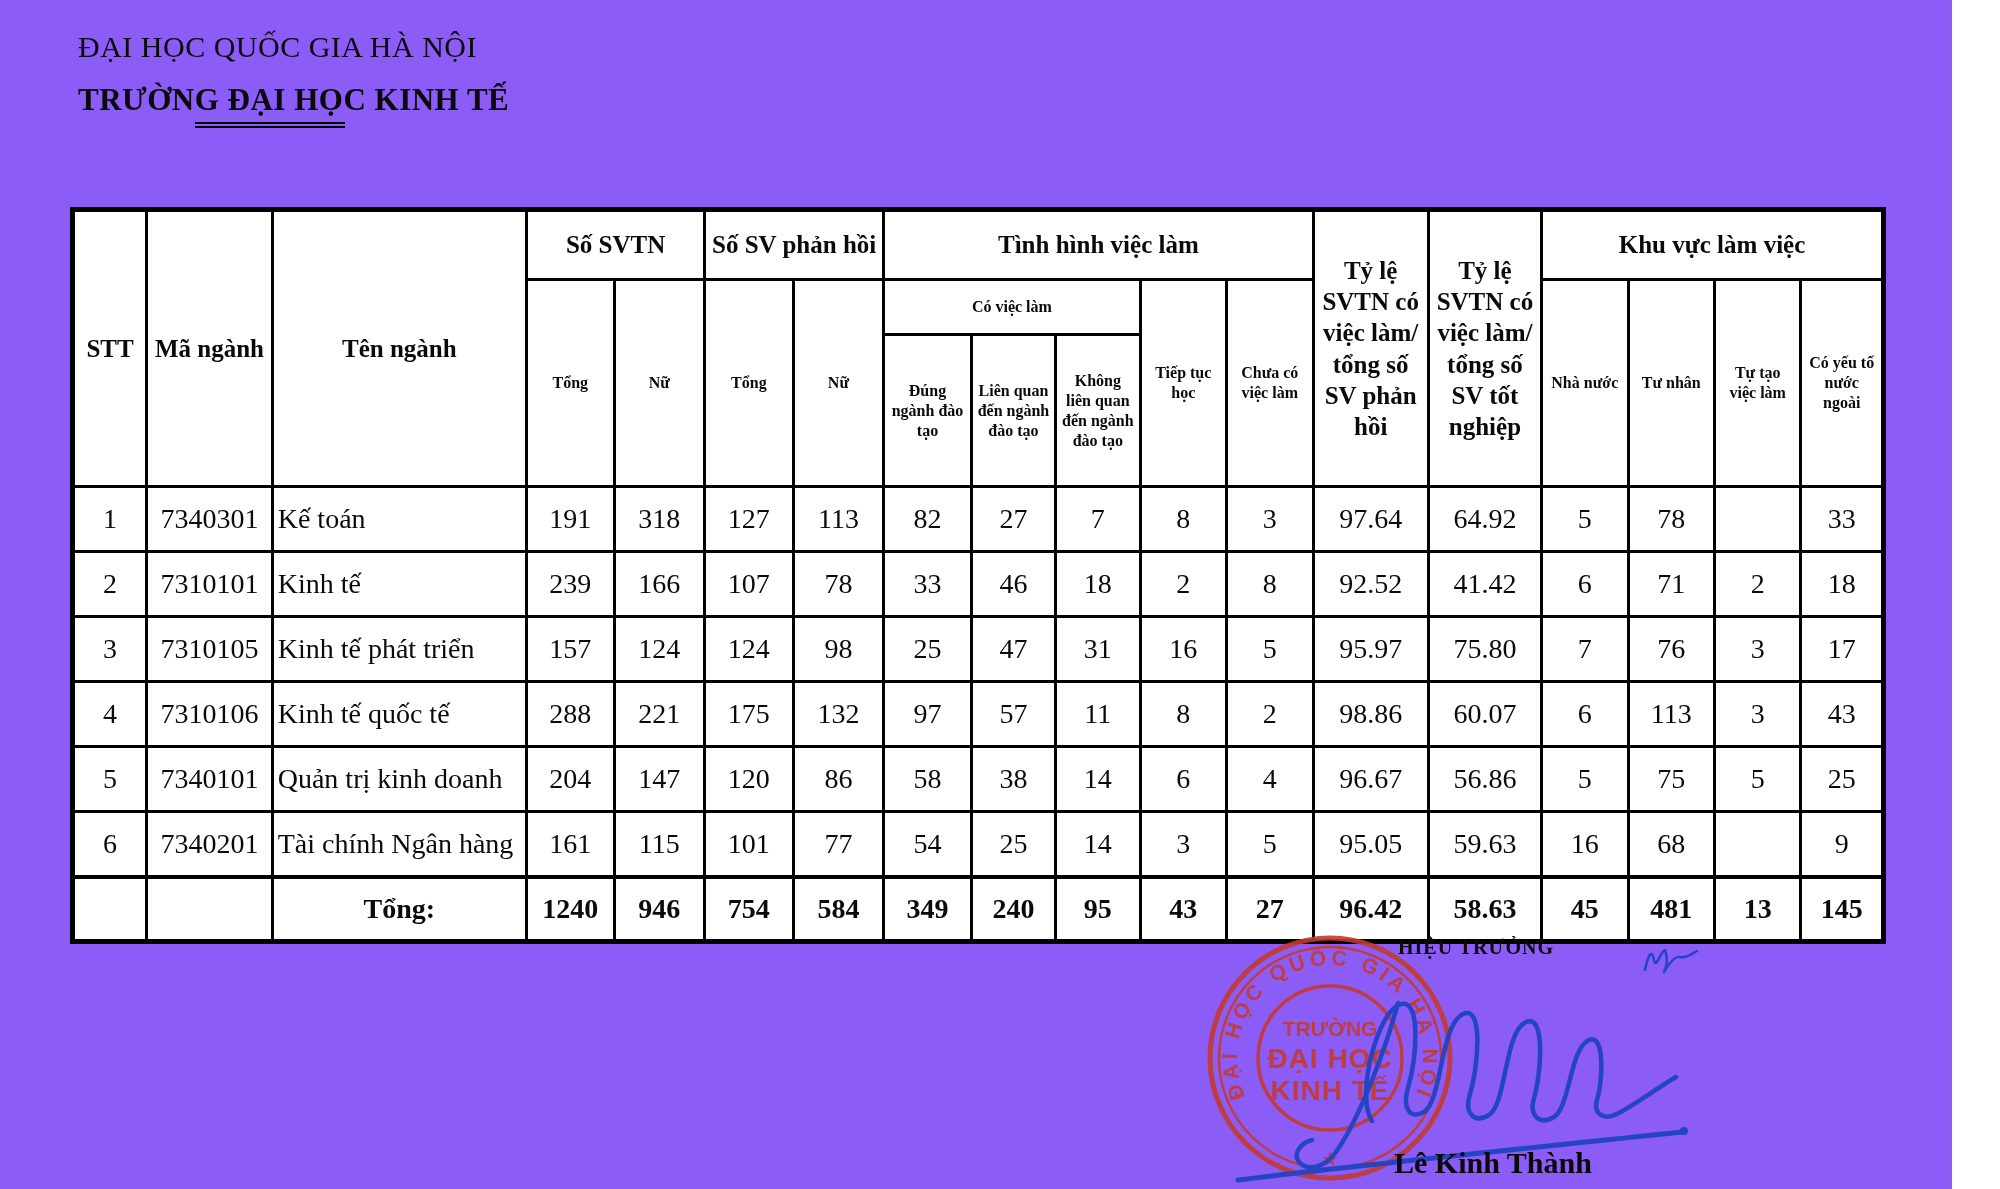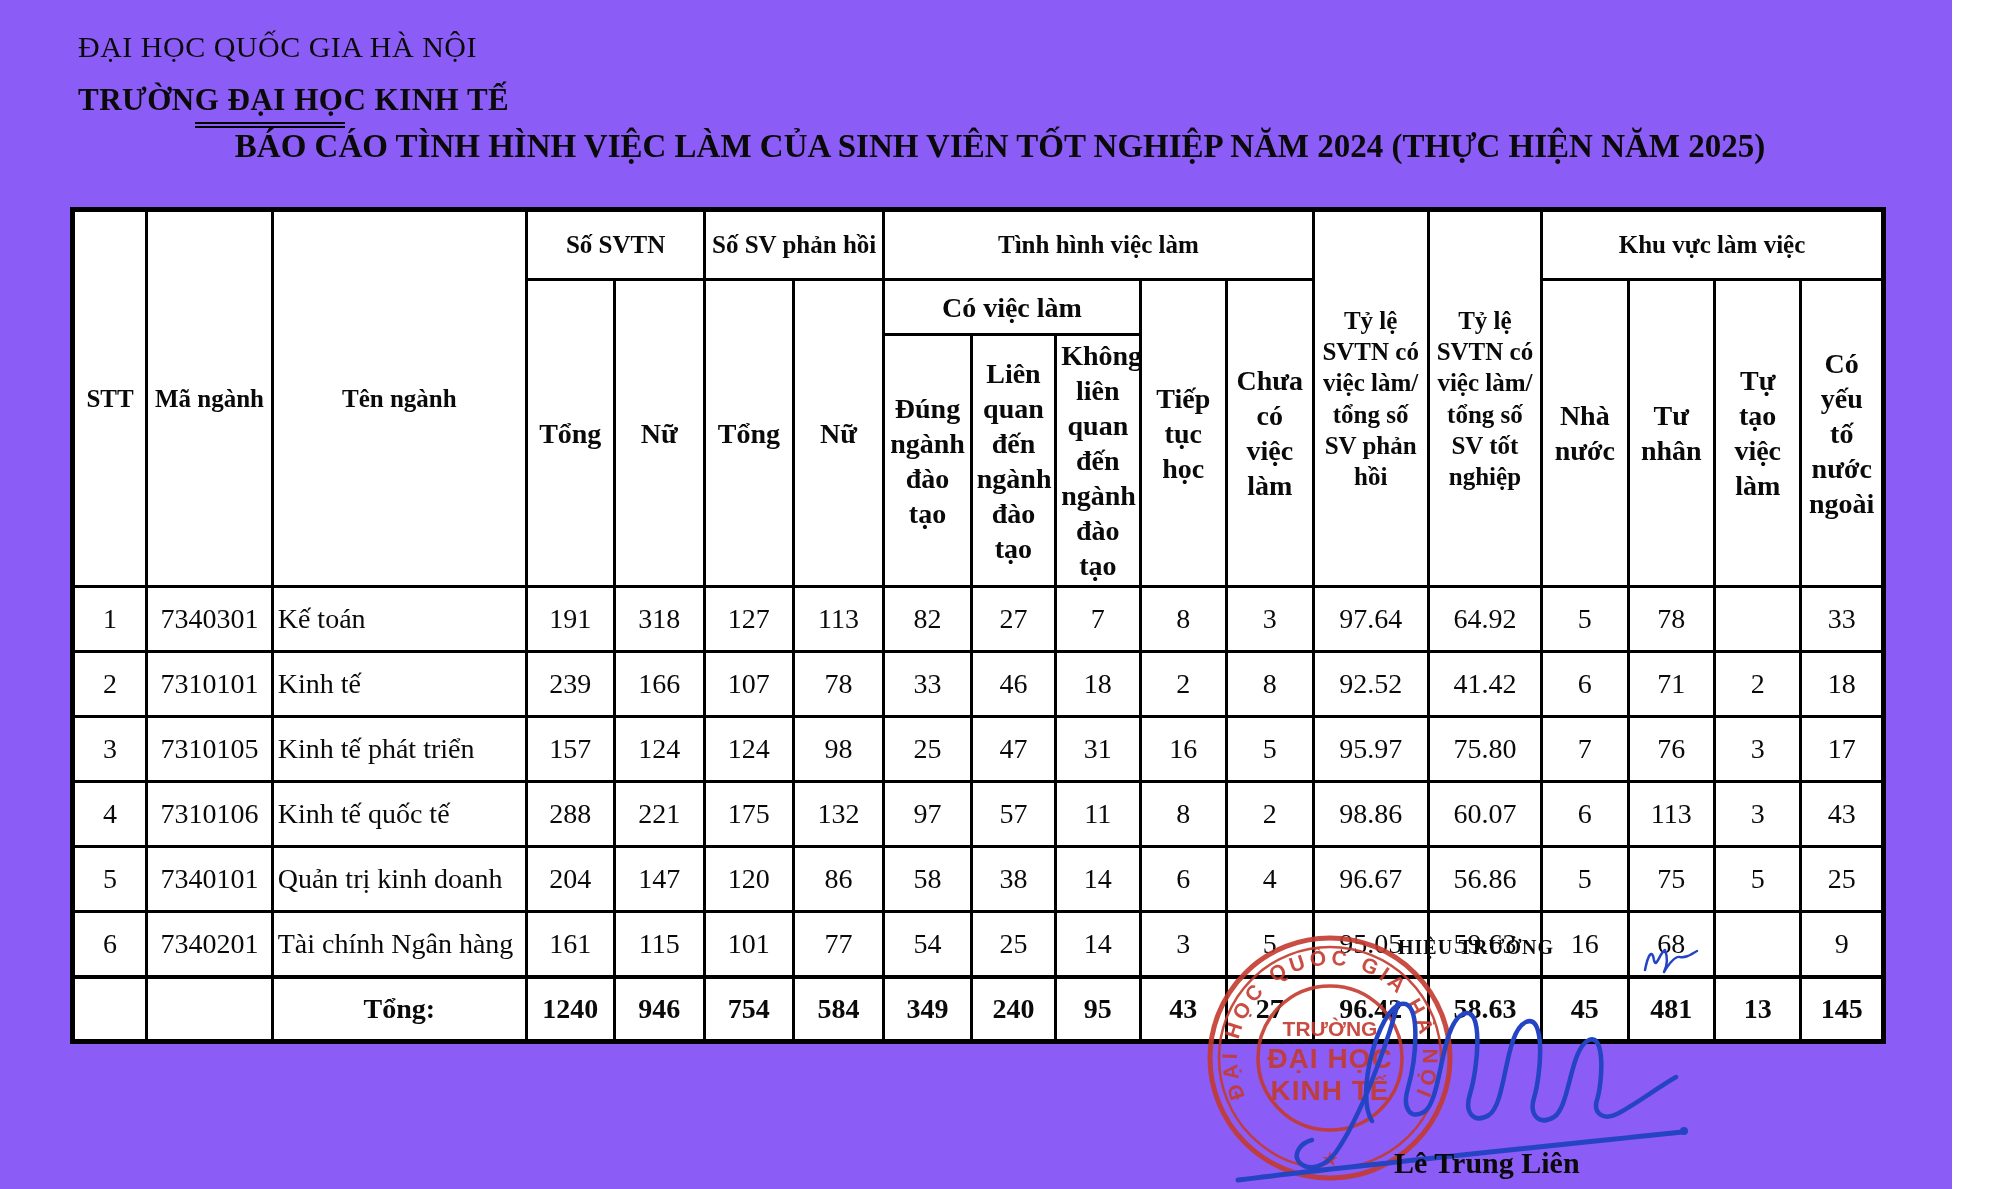--- a/index.html
+++ b/index.html
@@ -14,21 +14,21 @@
   .org-underline { position:absolute; left:195px; top:122px; width:150px; height:6px;
     border-top:2px solid #000; border-bottom:2px solid #000; }
   .report-title { position:absolute; left:0; top:128px; width:2000px; text-align:center;
     font-size:33px; font-weight:bold; white-space:nowrap; }
 
   table.emp { position:absolute; left:70px; top:207px; border-collapse:collapse;
     table-layout:fixed; width:1816px; background:#fff; }
   table.emp th, table.emp td { border:3px solid #000; text-align:center; vertical-align:middle;
     padding:2px 4px; overflow:hidden; }
   table.emp { border:5px solid #000; }
-  thead th { font-weight:bold; font-size:28px; line-height:1.25; }
+  thead th { font-weight:bold; font-size:16px; line-height:1.25; }
   thead tr.h1 { height:70px; }
   thead tr.h1 th { font-size:25px; white-space:nowrap; }
   thead tr.h1 th.tall { white-space:normal; }
   thead tr.h2 { height:55px; }
   thead tr.h3 { height:152px; }
   tbody tr { height:65px; }
   tbody td { font-size:28px; border-top-width:4px; }
   tbody td.tleft { text-align:left; }
   tr.totals td { font-weight:bold; font-size:28px; border-top-width:4px; }
 
@@ -43,21 +43,20 @@
 <body>
 
 <div class="page">
 
   <div class="org-block">
     <div class="org-line1">ĐẠI HỌC QUỐC GIA HÀ NỘI</div>
     <div class="org-line2">TRƯỜNG ĐẠI HỌC KINH TẾ</div>
   </div>
   <div class="org-underline"></div>
 
-  <div class="report-title">BÁO CÁO TÌNH HÌNH VIỆC LÀM CỦA SINH VIÊN TỐT NGHIỆP NĂM 2024 (THỰC HIỆN NĂM 2025)</div>
 
   <table class="emp">
     <colgroup>
       <col style="width:72px">
         <col style="width:122px">
         <col style="width:247px">
       <col style="width:85px">
         <col style="width:88px">
         <col style="width:86px">
         <col style="width:88px">
@@ -245,21 +244,21 @@
         <td>58.63</td>
         <td>45</td>
         <td>481</td>
         <td>13</td>
         <td>145</td>
       </tr>
     </tbody>
   </table>
 
   <div class="sig-title">HIỆU TRƯỞNG</div>
-  <div class="signer-name">Lê Trung Liên</div>
+  <div class="signer-name">Lê Kinh Thành</div>
 
   <svg class="stamp-overlay" width="620" height="299" viewBox="1140 890 620 299">
     <defs>
       <path id="ring-path" d="M 1253.8 1111.4 A 93 93 0 1 1 1406.2 1111.4"></path>
     </defs>
 
     <g opacity="0.9">
       <circle cx="1330" cy="1058" r="120" fill="none" stroke="#c43a2e" stroke-width="5"></circle>
       <circle cx="1330" cy="1058" r="111" fill="none" stroke="#c43a2e" stroke-width="2.5"></circle>
       <circle cx="1330" cy="1058" r="72" fill="none" stroke="#c43a2e" stroke-width="3.5"></circle>

